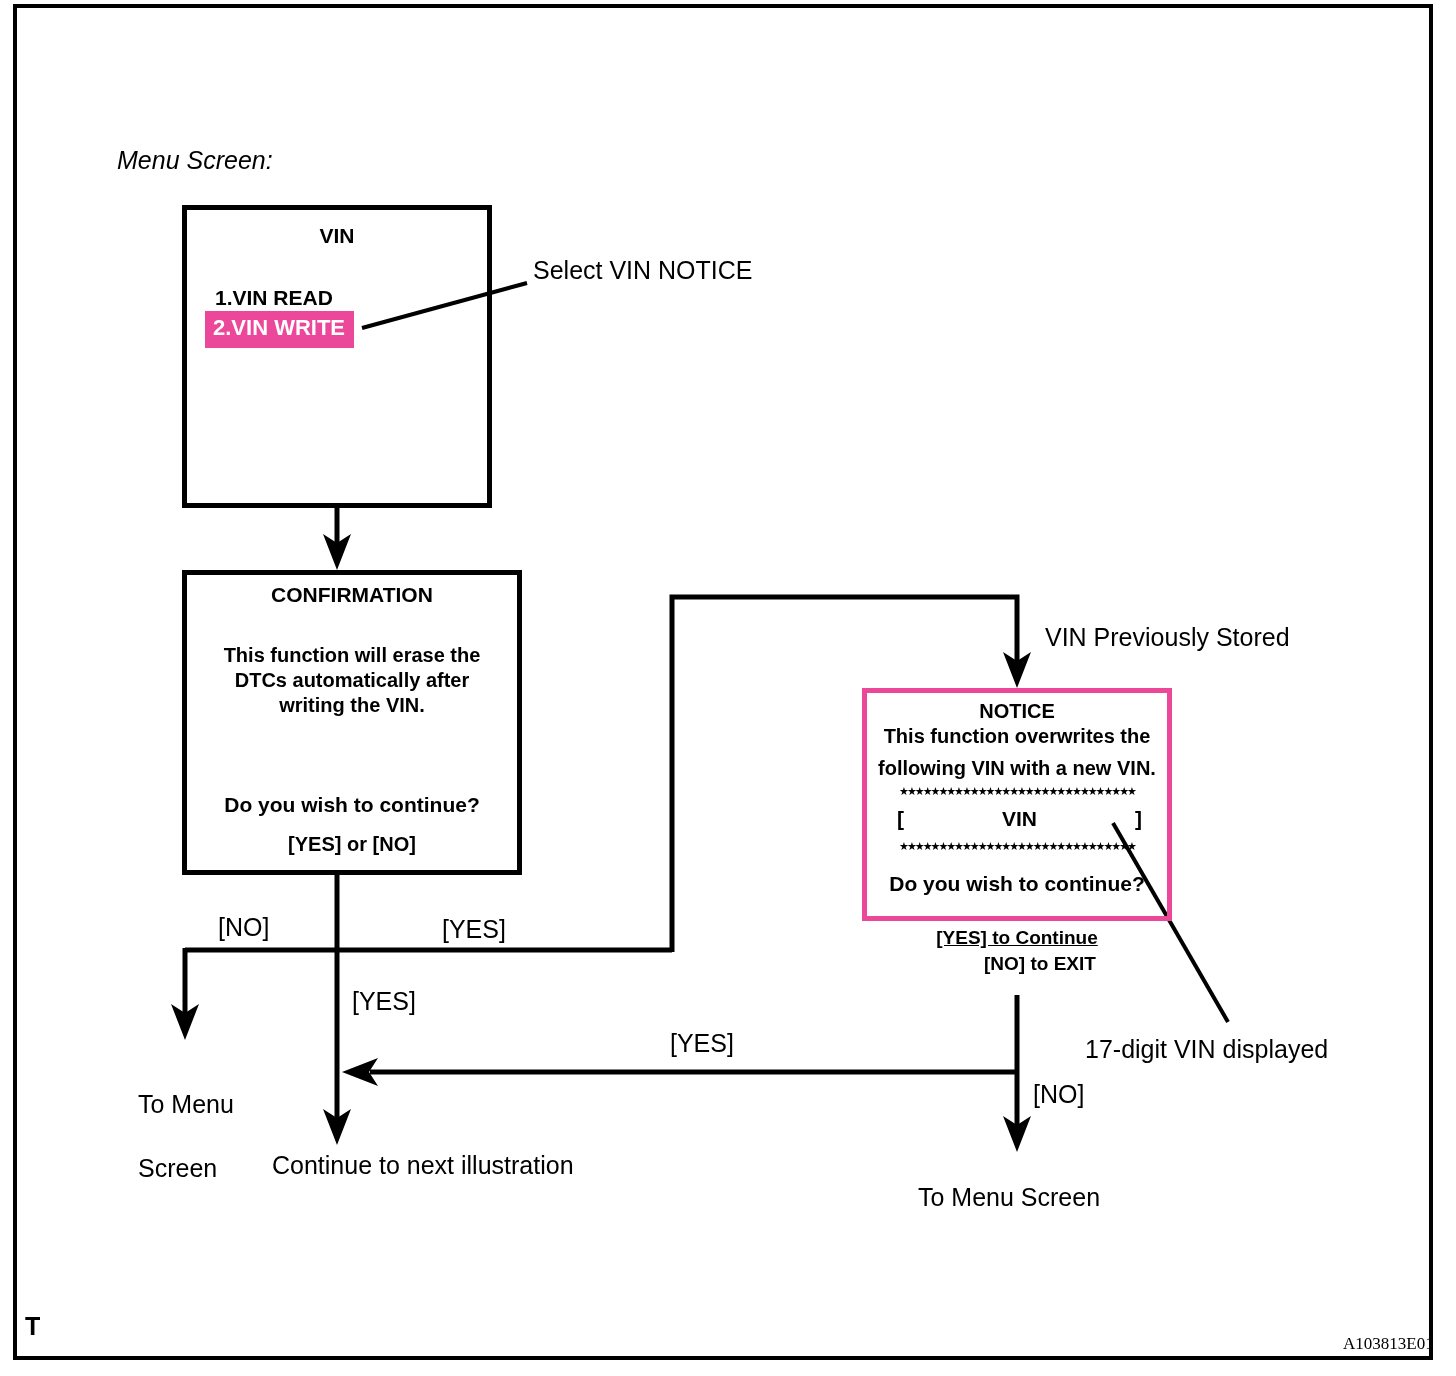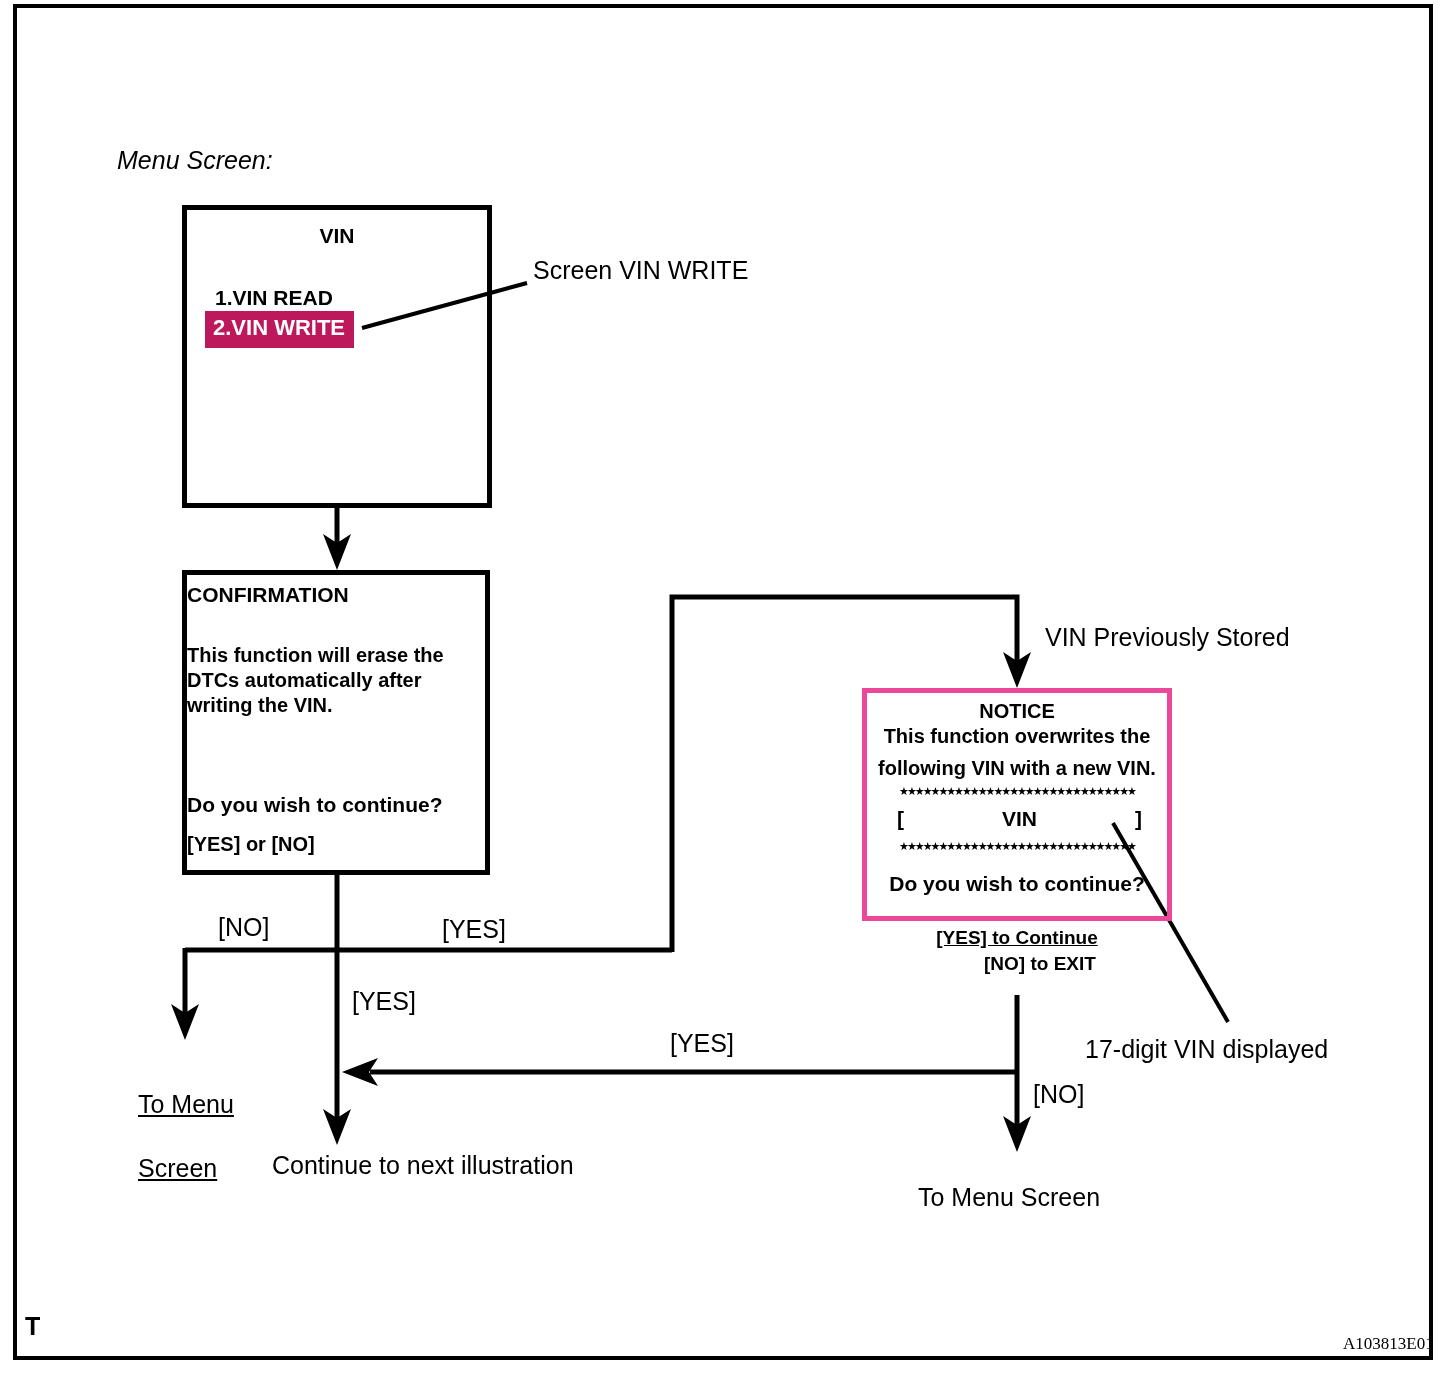--- a/index.html
+++ b/index.html
@@ -22,29 +22,29 @@
 
   
   #menu-box{
     left:182px;top:205px;width:310px;height:303px;
     border:5px solid #000;box-sizing:border-box;
   }
   #menu-box .vin-title{position:absolute;top:14px;left:0;right:0;text-align:center;font-weight:bold;font-size:21px;}
   #menu-box .vin-item1{position:absolute;top:76px;left:28px;font-weight:bold;font-size:21px;white-space:nowrap;text-align:right;}
   #menu-box .vin-item2{
     position:absolute;top:101px;left:18px;
-    background:#be185d;color:#fff;font-weight:bold;font-size:22px;
+    background:#ec4899;color:#fff;font-weight:bold;font-size:22px;
     padding:4px 9px 7px 8px;white-space:nowrap;
   }
 
   
   #conf-box{
-    left:182px;top:570px;width:308px;height:305px;
+    left:182px;top:570px;width:340px;height:305px;
     border:5px solid #000;box-sizing:border-box;
-    font-weight:bold;text-align:left;
+    font-weight:bold;text-align:center;
   }
   #conf-box .t{position:absolute;top:8px;left:0;right:0;font-size:21px;}
   #conf-box .b{position:absolute;top:68px;left:0;right:0;font-size:20px;line-height:25px;}
   #conf-box .q{position:absolute;top:218px;left:0;right:0;font-size:21px;}
   #conf-box .o{position:absolute;top:258px;left:0;right:0;font-size:20px;}
 
   
   #notice-box{
     left:862px;top:688px;width:310px;height:233px;
     border:5px solid #ec4899;box-sizing:border-box;
@@ -104,21 +104,21 @@
   </svg>
 
   <div class="abs label" style="left:117px;top:145px;font-style:italic;">Menu Screen:</div>
 
   <div id="menu-box" class="abs">
     <div class="vin-title">VIN</div>
     <div class="vin-item1">1.VIN READ</div>
     <div class="vin-item2">2.VIN WRITE</div>
   </div>
 
-  <div class="abs label" style="left:533px;top:255px;">Screen VIN WRITE</div>
+  <div class="abs label" style="left:533px;top:255px;">Select VIN NOTICE</div>
   <div class="abs label" style="left:1045px;top:622px;">VIN Previously Stored</div>
   <div class="abs label" style="left:1085px;top:1034px;">17-digit VIN displayed</div>
 
   <div id="conf-box" class="abs">
     <div class="t">CONFIRMATION</div>
     <div class="b">
       <div>This function will erase the</div>
       <div>DTCs automatically after</div>
       <div>writing the VIN.</div>
     </div>
@@ -141,21 +141,21 @@
     <div class="y">[YES] to Continue</div>
     <div class="n">[NO] to EXIT</div>
   </div>
 
   <div class="abs label" style="left:218px;top:912px;">[NO]</div>
   <div class="abs label" style="left:442px;top:914px;">[YES]</div>
   <div class="abs label" style="left:352px;top:986px;">[YES]</div>
   <div class="abs label" style="left:670px;top:1028px;">[YES]</div>
   <div class="abs label" style="left:1033px;top:1079px;">[NO]</div>
 
-  <div class="abs label2" style="left:138px;top:1056px;text-decoration:underline;">
+  <div class="abs label2" style="left:138px;top:1056px;">
     <div>To Menu</div>
     <div>Screen</div>
   </div>
   <div class="abs label" style="left:272px;top:1150px;">Continue to next illustration</div>
   <div class="abs label" style="left:918px;top:1182px;">To Menu Screen</div>
 
   <div class="abs footer-t">T</div>
   <div class="abs footer-code">A103813E01</div>
 
 </div>

